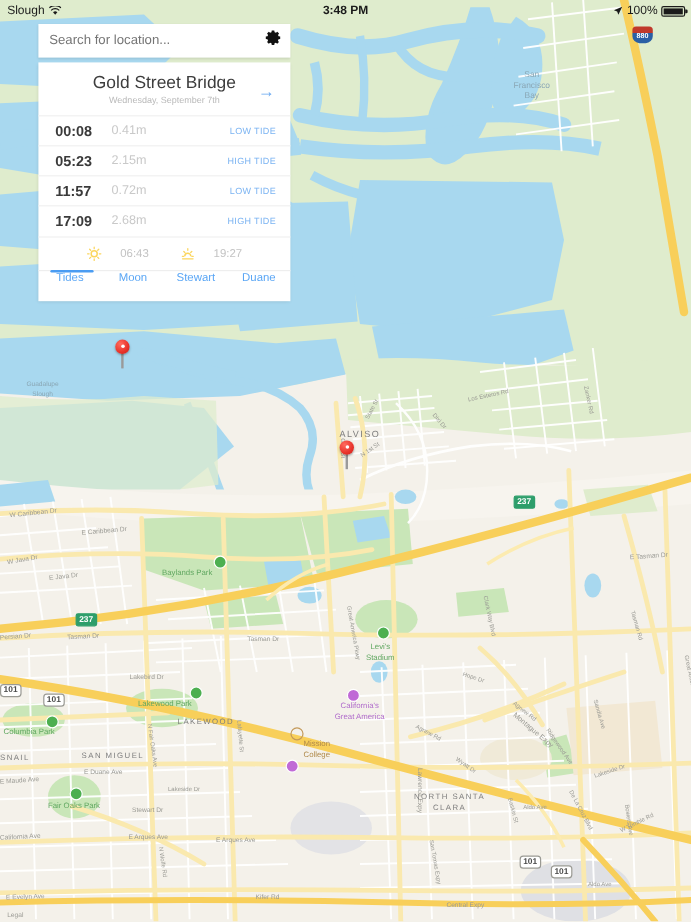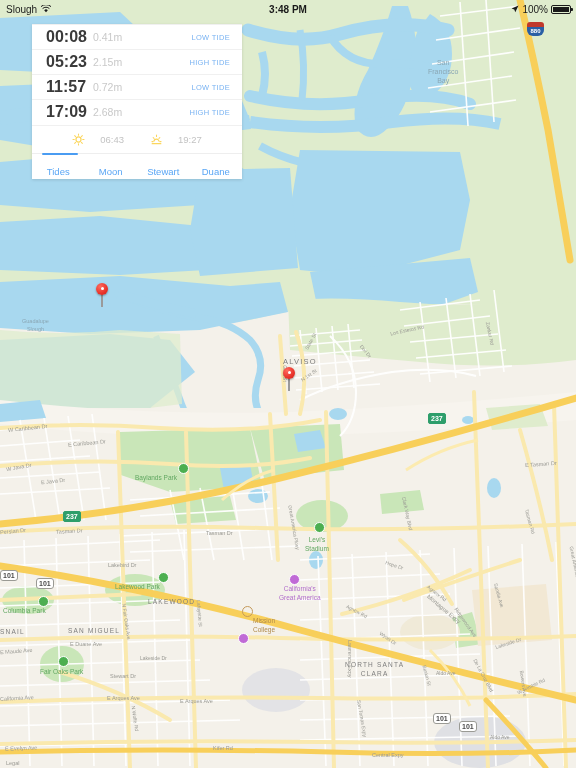--- a/index.html
+++ b/index.html
@@ -121,33 +121,33 @@
   .psub { font-size: 7.5px; color: #b9b9b9; margin-top: 2px; }
   .parrow {
     position: absolute; right: 13px; top: 17px;
     font-size: 14px; color: #6aa9f0; line-height: 1;
   }
   .tide-row {
     display: flex; align-items: center; height: 25px;
     border-top: 1px solid #f0f0f0;
     padding: 0 12px 0 14px;
   }
-  .t-time { font-size: 16px; color: #3a3a3a; font-weight: bold; width: 40px; }
+  .t-time { font-size: 12px; color: #3a3a3a; font-weight: bold; width: 40px; }
   .t-h { font-size: 10.5px; color: #c9c9c9; flex: 1; margin-left: 7px; }
   .t-type { font-size: 7.5px; color: #7ab3f2; letter-spacing: .3px; margin-left: 44px; }
   .sunrow {
     display: flex; align-items: center; justify-content: center;
     gap: 26px; height: 28px; border-top: 1px solid #f0f0f0;
     margin-top: 1px;
   }
   .sunitem { display: flex; align-items: center; gap: 15px; }
   .suntxt { font-size: 9.5px; color: #c3c3c3; }
   .tabs {
     display: flex; border-top: 1px solid #eeeeee;
-    height: 24px; align-items: flex-end; position: relative;
+    height: 24px; align-items: flex-start; position: relative;
   }
   .tab {
     flex: 1; text-align: center; font-size: 9.5px; color: #5aa6f5;
   }
   .tabs:before {
     content:''; position: absolute; left: 10px; top: -1.5px;
     width: 36px; height: 2px; background: #4a9cf2; border-radius: 1px;
   }
 </style>
 </head>
@@ -530,22 +530,36 @@
       </svg>
       <span>100%</span>
       <span class="batt">
           <i></i>
         </span>
     </div>
   </div>
 
   <div id="card">
 
+    <div id="searchbar">
+      <input class="sfield" type="text" placeholder="Search for location..." style="">
+      <span>
+        <svg width="15" height="15" viewBox="0 0 20 20">
+          <path fill="#111" d="M10 6.2a3.8 3.8 0 1 0 0 7.6 3.8 3.8 0 0 0 0-7.6zm0 5.6a1.8 1.8 0 1 1 0-3.6 1.8 1.8 0 0 1 0 3.6z"></path>
+          <path fill="#111" d="M18 8.6l-1.8-.3a6.4 6.4 0 0 0-.6-1.5l1.1-1.5-1.9-1.9-1.5 1.1a6.4 6.4 0 0 0-1.5-.6L11.4 2H8.6l-.3 1.9a6.4 6.4 0 0 0-1.5.6L5.3 3.4 3.4 5.3l1.1 1.5a6.4 6.4 0 0 0-.6 1.5L2 8.6v2.8l1.9.3c.14.53.35 1.03.6 1.5l-1.1 1.5 1.9 1.9 1.5-1.1c.47.25.97.46 1.5.6l.3 1.9h2.8l.3-1.9c.53-.14 1.03-.35 1.5-.6l1.5 1.1 1.9-1.9-1.1-1.5c.25-.47.46-.97.6-1.5l1.9-.3V8.6z"></path>
+        </svg>
+      </span>
+    </div>
 
     <div id="panel">
+      <div class="phead">
+        <div class="ptitle">Gold Street Bridge</div>
+        <div class="psub">Wednesday, September 7th</div>
+        <div class="parrow">→</div>
+      </div>
 
       <div id="tide-rows">
           <div class="tide-row">
             <span class="t-time">00:08</span>
             <span class="t-h">0.41m</span>
             <span class="t-type">LOW TIDE</span>
           </div>
           <div class="tide-row">
             <span class="t-time">05:23</span>
             <span class="t-h">2.15m</span>

